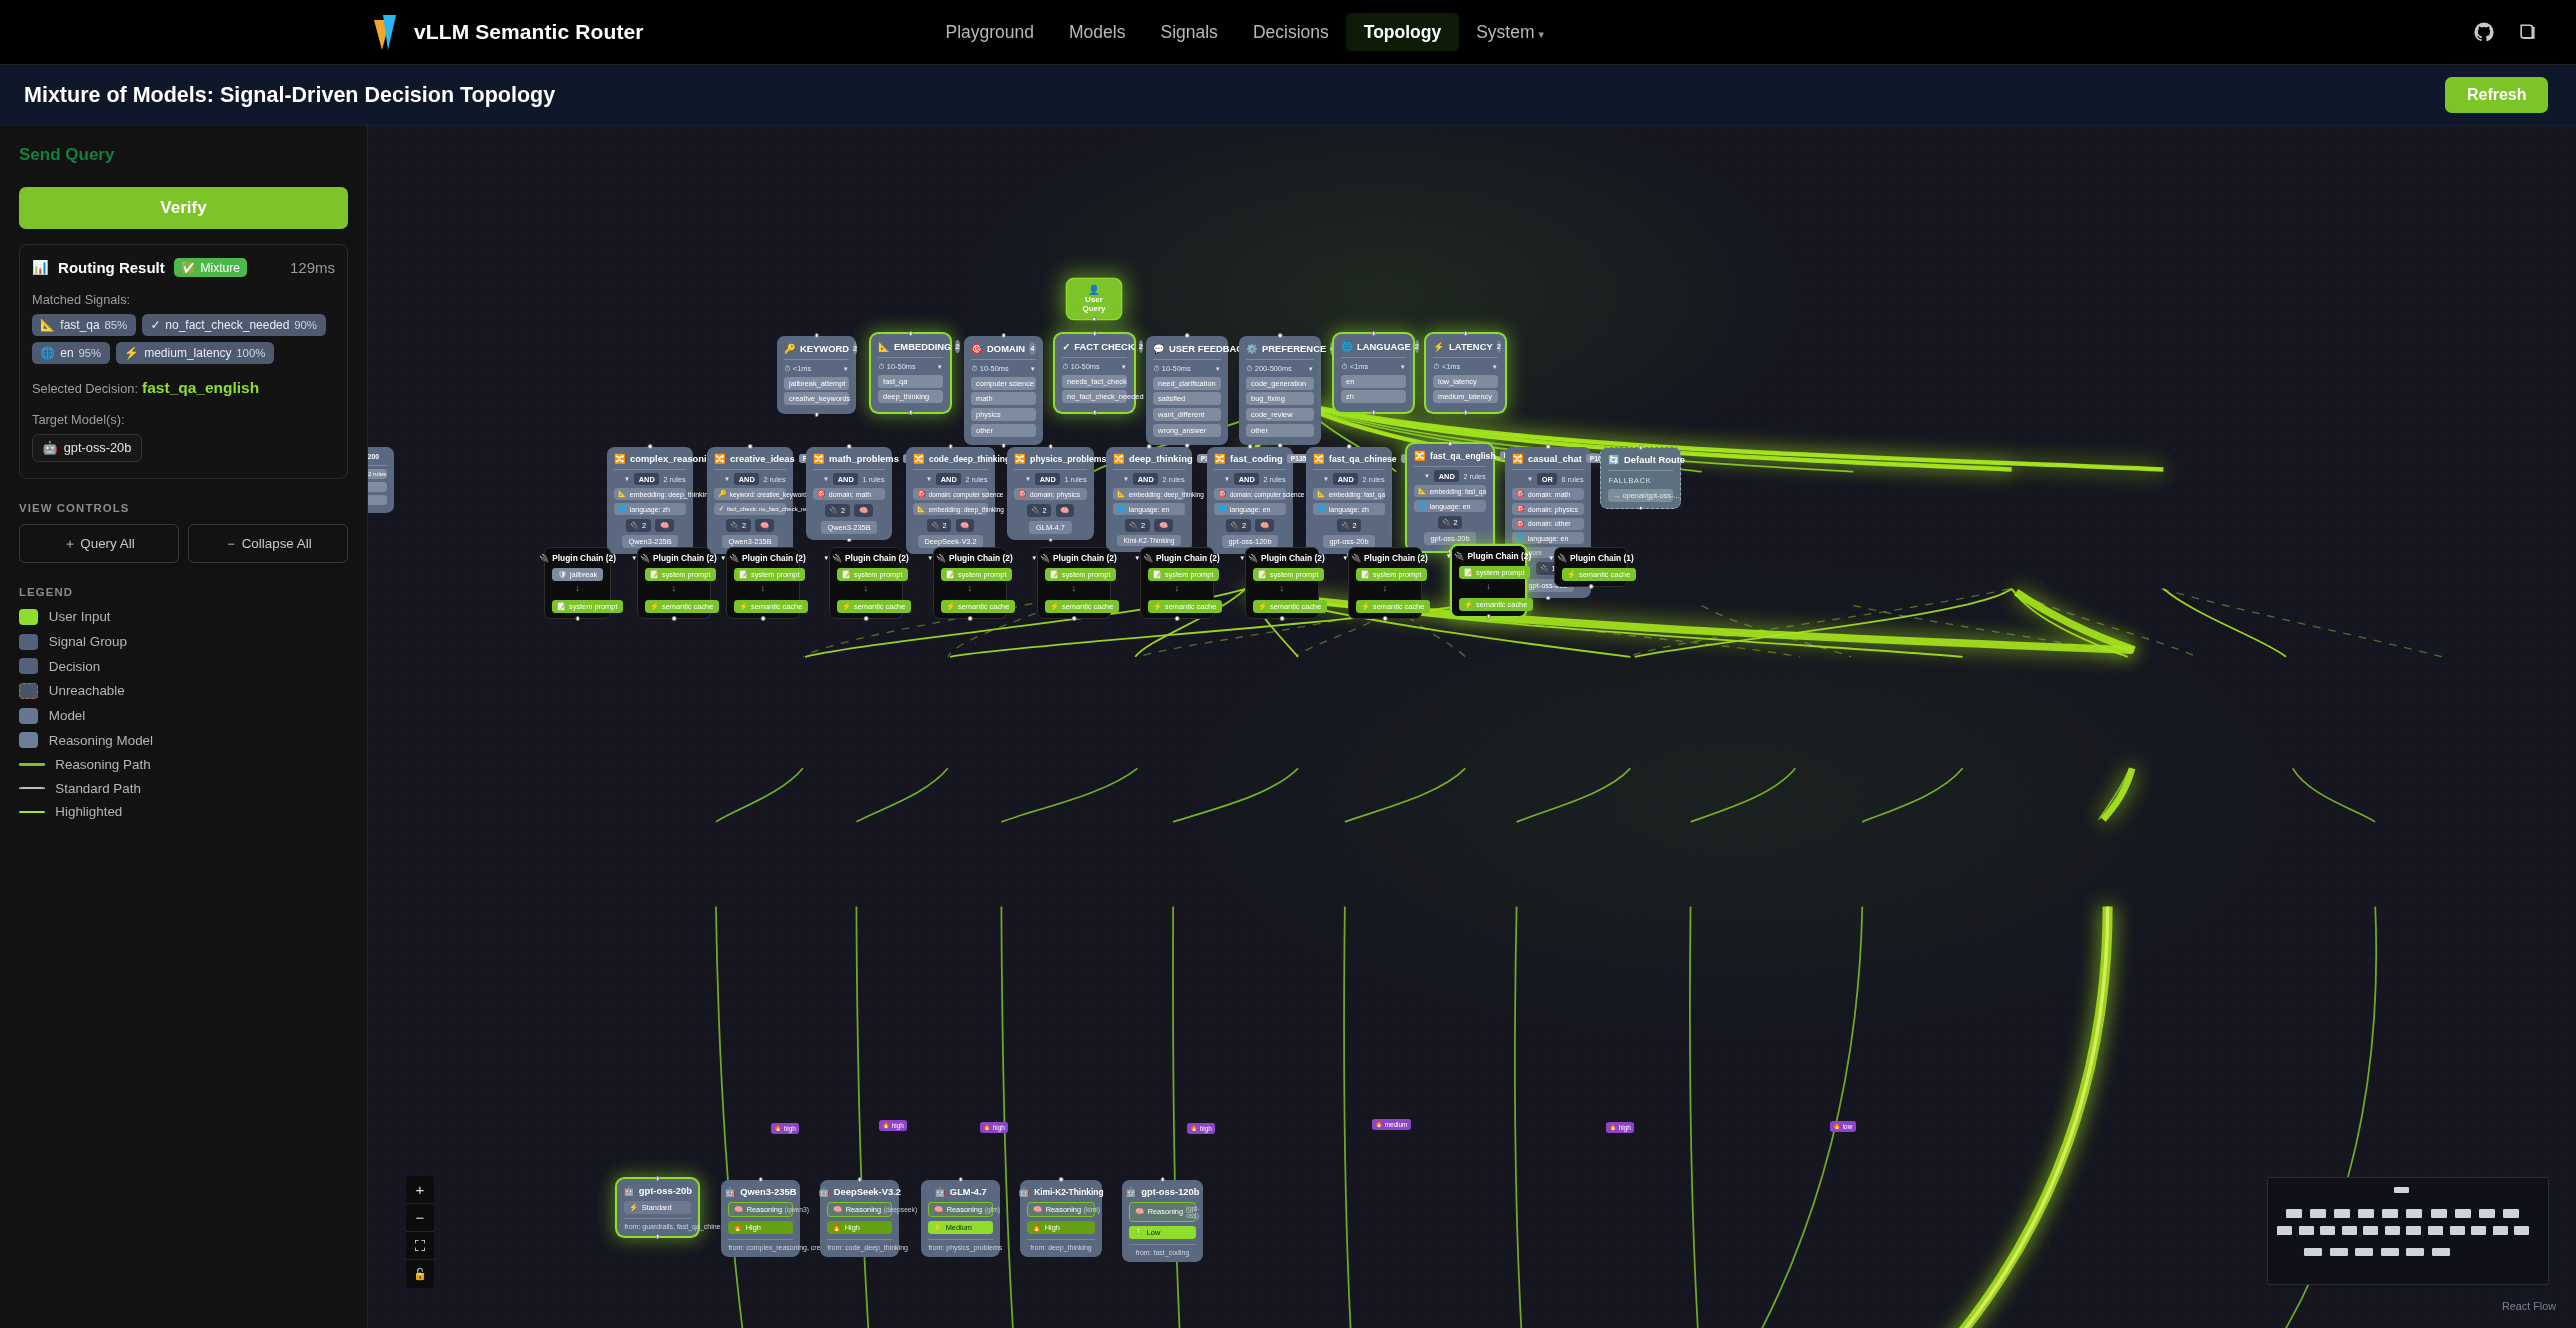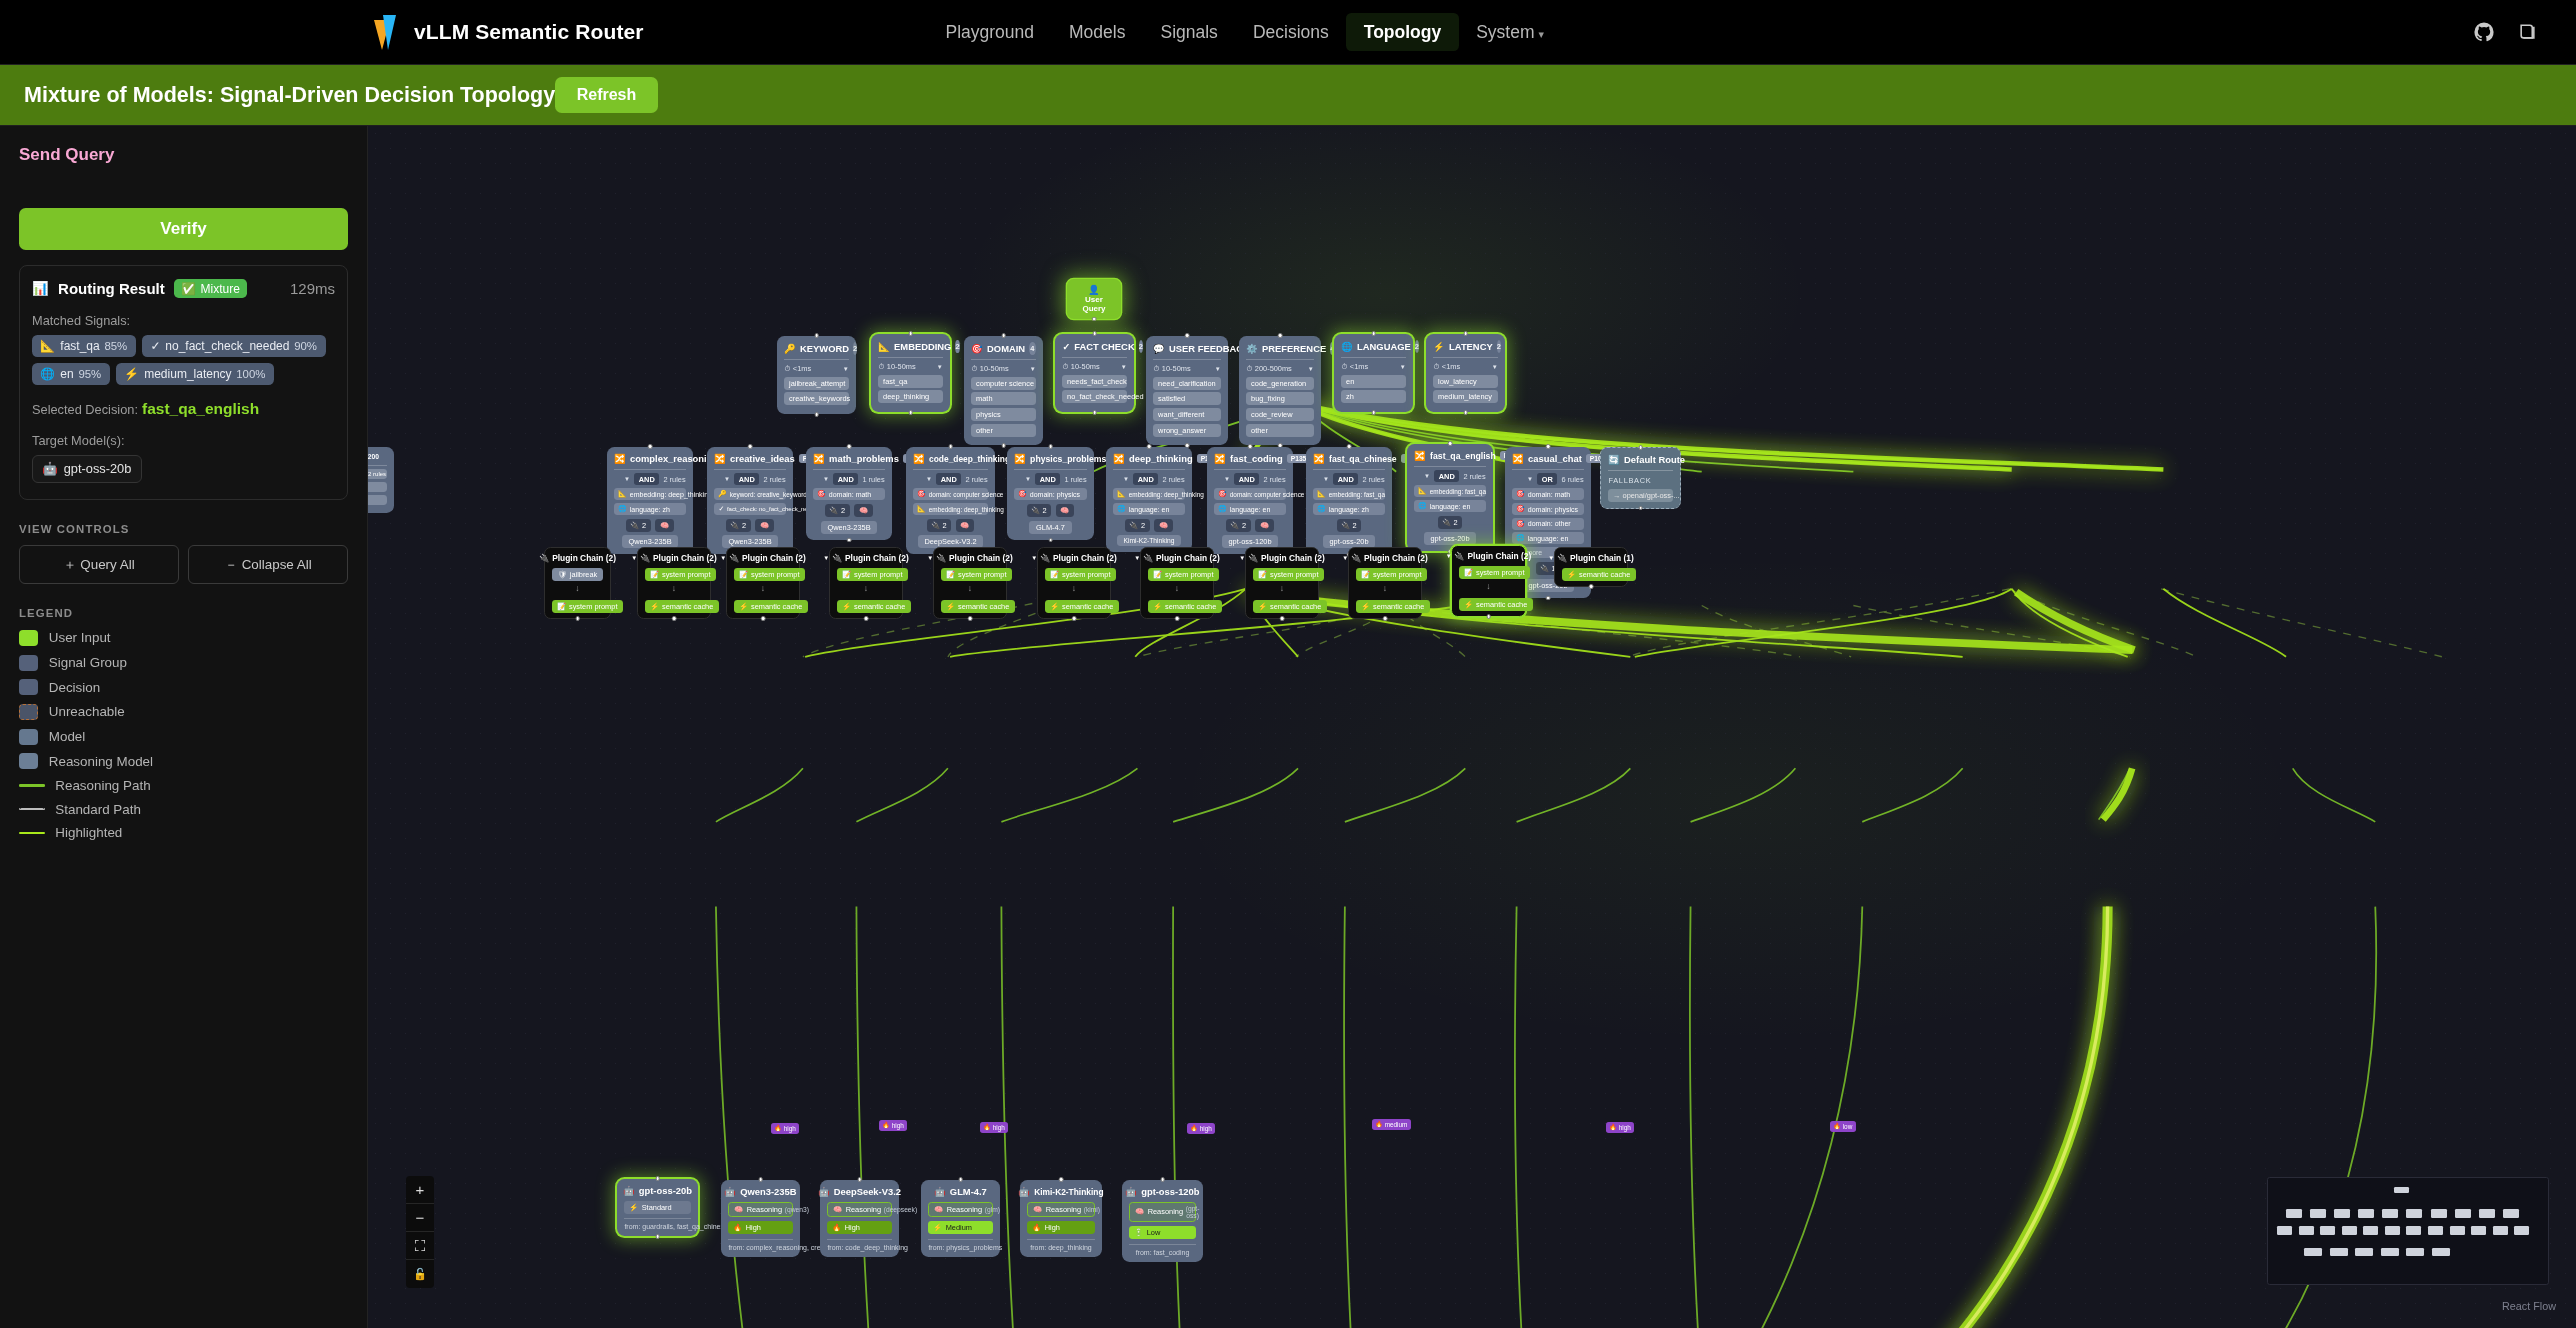--- a/index.html
+++ b/index.html
@@ -44,23 +44,23 @@
   }
   .navlink.active { color: #fff; background: #0e1a08; font-weight: 600; }
   .navlink .caret { font-size: 10.8px; margin-left: 4px; color: #9a9a9a; }
 
   .navicons { position: absolute; right: 38px; display: flex; gap: 24px; align-items: center; }
   .navicon { width: 20px; height: 20px; color: #c9c9c9; cursor: pointer; }
 
   
   .pagehead {
     height: 61px; width: 100%;
-    background: #4d7c0f;
+    background: #0f172a;
     border-bottom: 0.7px solid #1f1f1f;
-    display: flex; align-items: center; justify-content: flex-start;
+    display: flex; align-items: center; justify-content: space-between;
     padding: 0 28px 0 24px;
   }
   .pagetitle { font-size: 21.5px; font-weight: 700; color: #fff; }
   .refresh-btn {
     background: #7cc428; color: #fff; border: none;
     font-size: 16px; font-weight: 600;
     padding: 9.4px 21.5px; border-radius: 6.7px; cursor: pointer;
     font-family: "Liberation Sans", sans-serif;
   }
 
@@ -68,21 +68,21 @@
   .body-wrap { display: flex; height: calc(1328px - 65px - 61px); }
 
   
   .sidebar {
     width: 368px; flex: 0 0 368px;
     background: #121212;
     border-right: 0.7px solid #232323;
     padding: 19px 19px;
     overflow: hidden;
   }
-  .sec-title { font-size: 17px; font-weight: 700; color: #f9a8d4; margin-bottom: 31px; }
+  .sec-title { font-size: 17px; font-weight: 700; color: #15803d; margin-bottom: 10px; }
   .query-box {
     width: 100%; height: 86px;
     background: #1a1a1a;
     border: 1.3px solid #7cc428;
     border-radius: 8px;
     padding: 9.4px 10.8px;
     font-size: 13.4px; color: #e0e0e0;
     font-family: "Liberation Sans", sans-serif;
     resize: none; outline: none;
     box-shadow: 0 0 8px rgba(124,196,40,.25);

